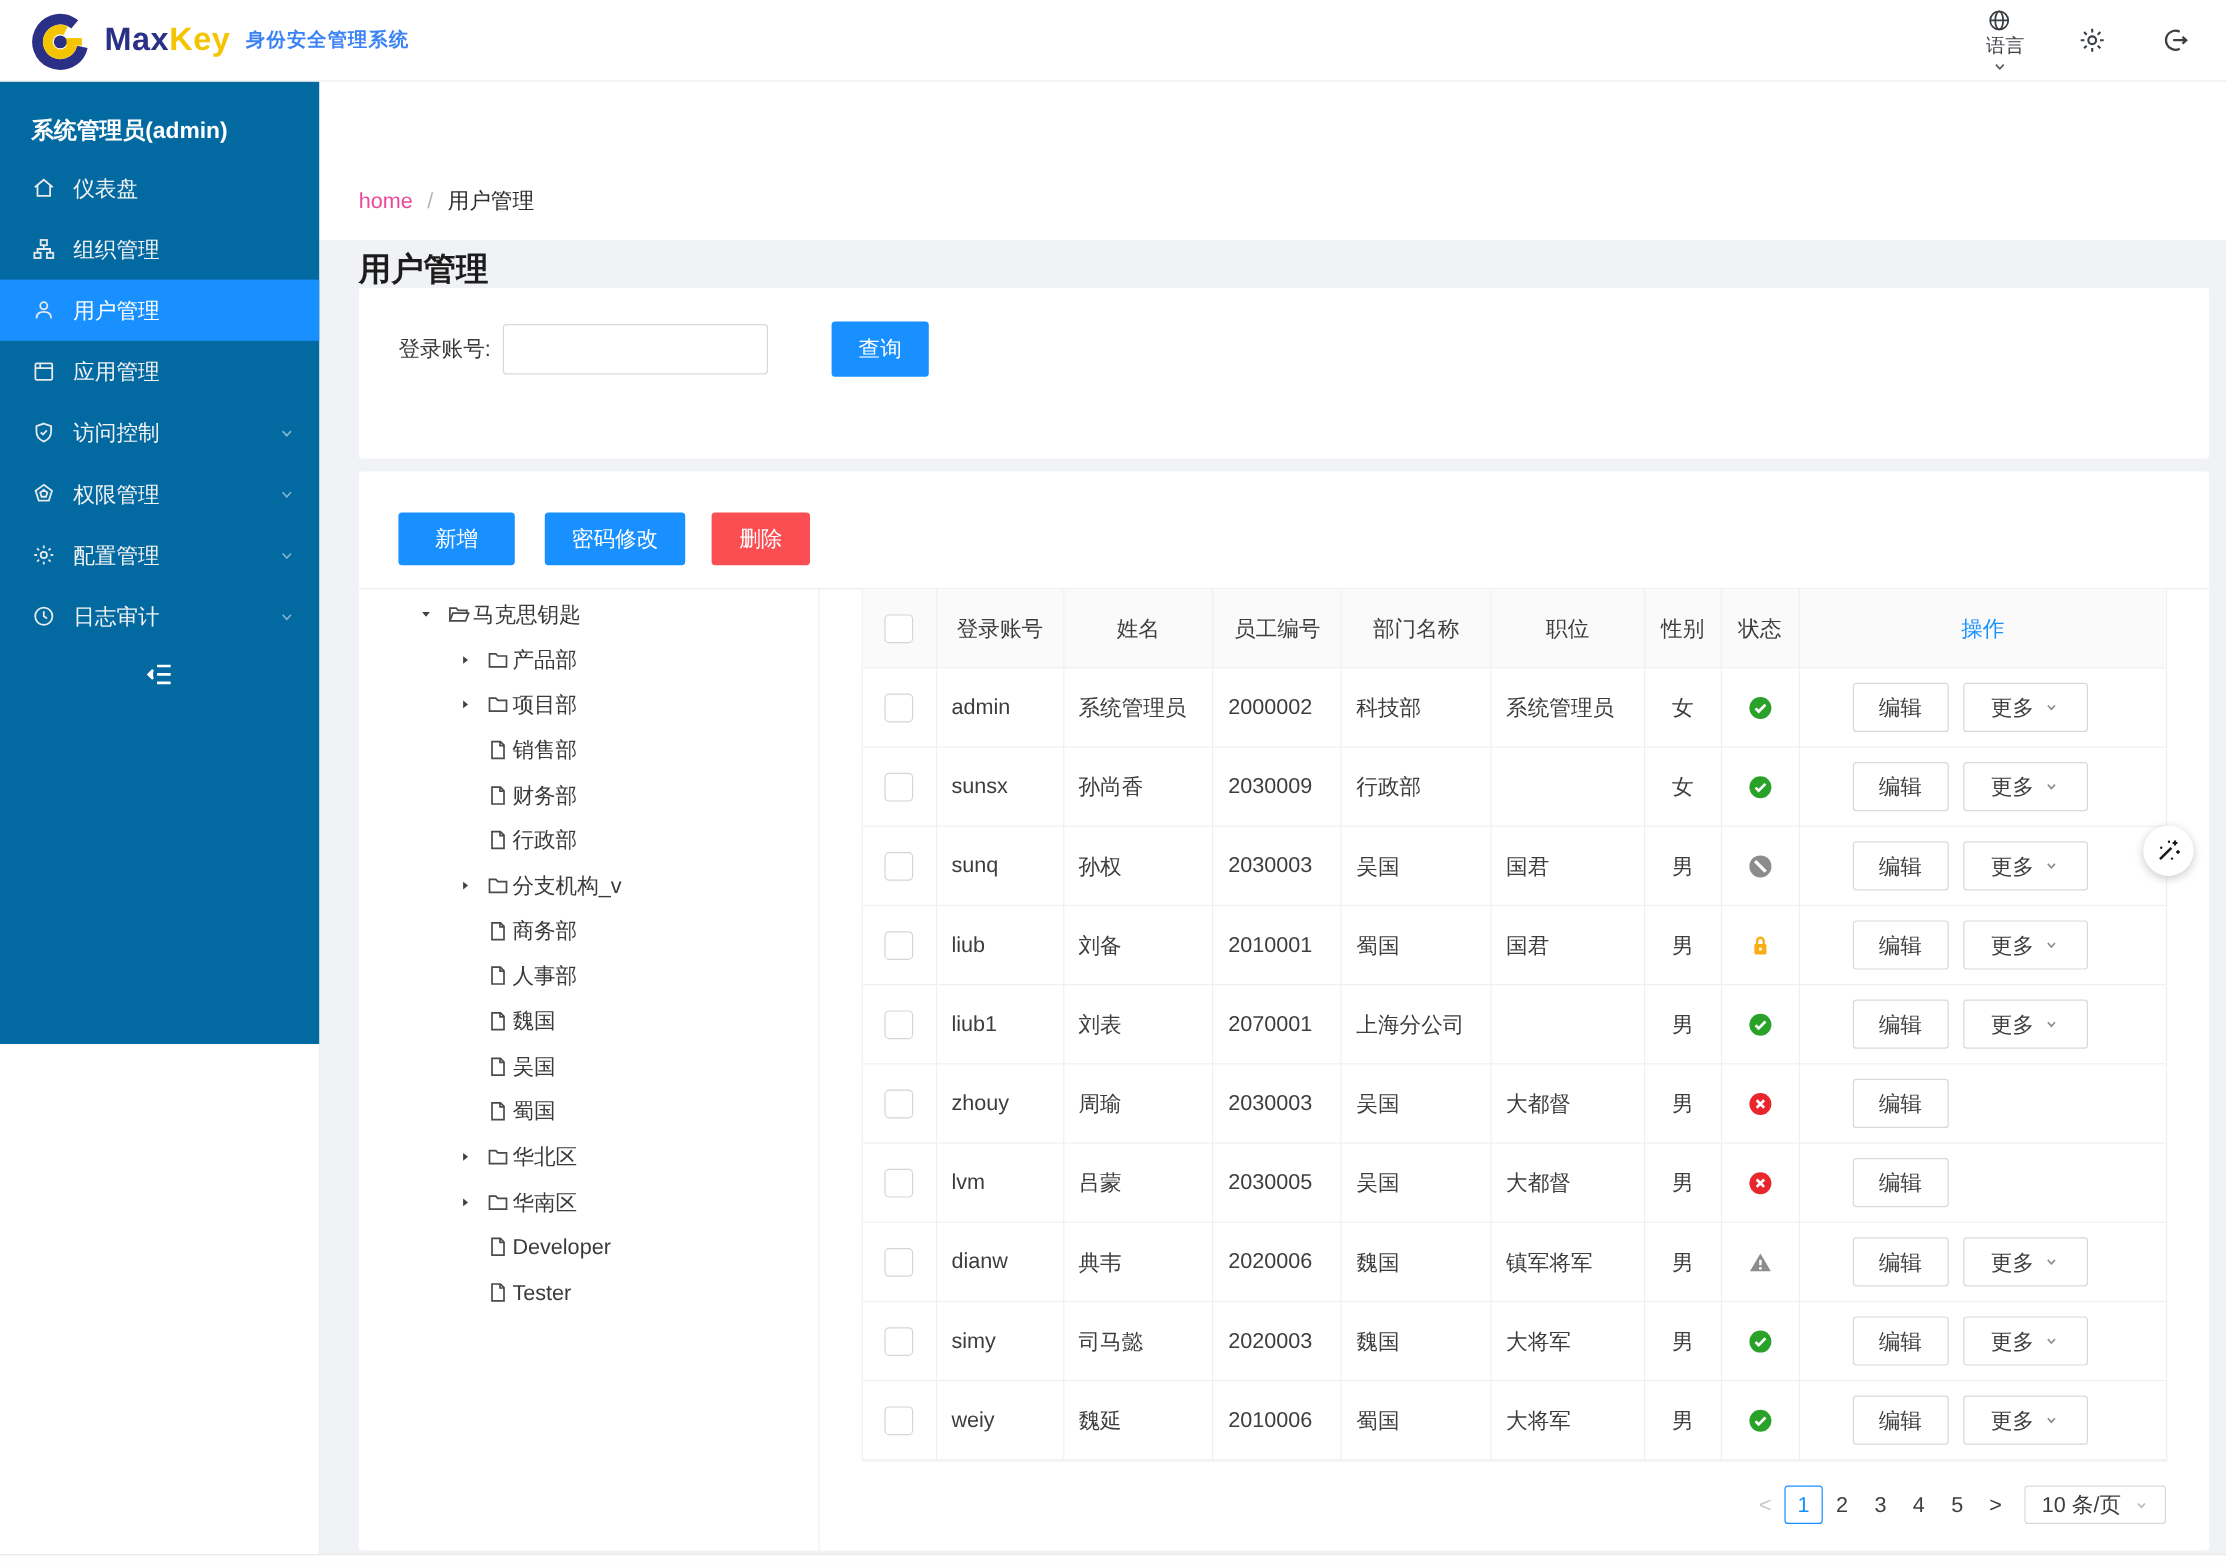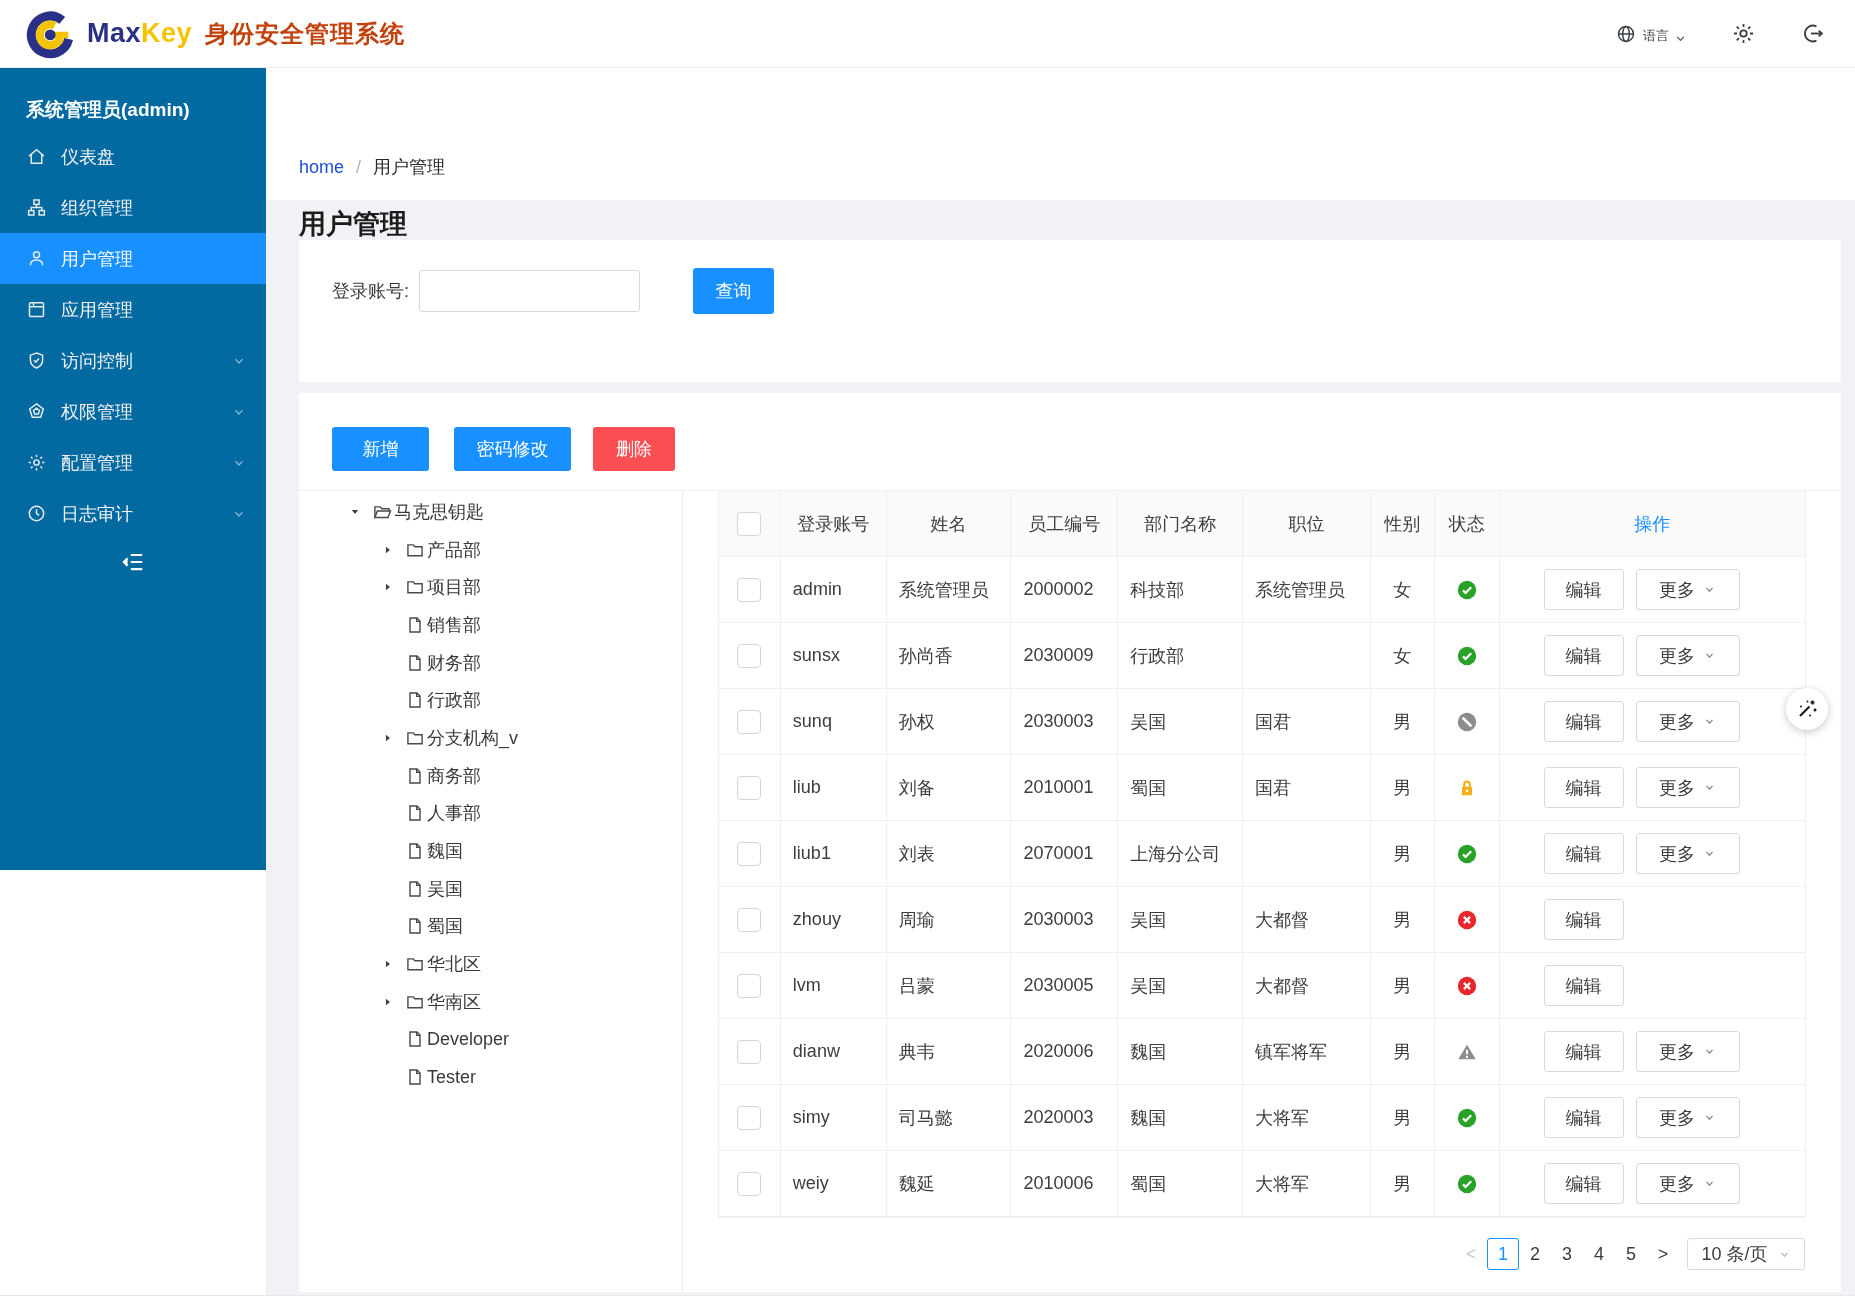--- a/index.html
+++ b/index.html
@@ -12,42 +12,42 @@
   }
   svg{display:block}
   
   .navbar{position:absolute;left:0;top:0;width:1855px;height:67px;background:#fff;
     border-bottom:1px solid #ececec;display:flex;align-items:center;z-index:30;}
   .brand{display:flex;align-items:center;padding-left:25px;}
   .brand-logo{width:54px;height:58px;margin-right:8px;}
   .brand-word{font-size:27px;font-weight:bold;letter-spacing:.5px;text-align:right;}
   .brand-word .max{color:#2b3087;}
   .brand-word .key{color:#f5c400;}
-  .brand-title{font-size:24px;font-weight:bold;color:#c2410c;margin-left:13px;letter-spacing:1px;}
+  .brand-title{font-size:16px;font-weight:bold;color:#3b82f6;margin-left:13px;letter-spacing:1px;}
   .nav-right{margin-left:auto;display:flex;align-items:center;padding-right:30px;color:#3a3f45;}
-  .lang{display:flex;align-items:flex-end;cursor:pointer;font-size:13px;}
+  .lang{display:flex;align-items:flex-start;cursor:pointer;font-size:16px;flex-direction:column;}
   .lang .g-icon{margin-right:6px;}
   .lang .chev{margin-left:5px;color:#555;}
   .nav-ico{margin-left:44px;cursor:pointer;color:#3a3f45;}
   
   .sidebar{position:absolute;left:0;top:67px;width:266px;height:803px;background:#0369a1;
     color:#f2f3f4;z-index:20;padding-top:22px;box-sizing:border-box;}
   .side-user{height:42px;line-height:42px;padding-left:26px;font-weight:bold;font-size:19px;color:#fff;}
   .side-item{height:51px;display:flex;align-items:center;padding:0 20px 0 26px;font-size:18px;cursor:pointer;position:relative;}
   .side-item .s-ico{width:21px;height:21px;margin-right:14px;color:#e8eaec;flex:none;}
   .side-item .s-label{flex:1;}
   .side-item .s-chev{color:rgba(255,255,255,.5);width:14px;height:14px;flex:none;}
   .side-item.active{background:#1890ff;color:#fff;}
   .side-collapse{margin-top:10px;display:flex;justify-content:center;}
   .side-collapse .c-ico{width:26px;height:26px;color:#fff;cursor:pointer;}
   .side-under{position:absolute;left:0;top:870px;width:266px;height:433px;background:#fff;border-right:1px solid #ececec;}
   
   .headband{position:absolute;left:266px;top:67px;width:1589px;height:133px;background:#fff;}
   .breadcrumb{position:absolute;left:33px;top:88px;font-size:18px;display:flex;align-items:center;}
-  .breadcrumb .bc-home{color:#1d4ed8;cursor:pointer;}
+  .breadcrumb .bc-home{color:#ec4899;cursor:pointer;}
   .breadcrumb .bc-sep{color:#b5b5b5;margin:0 12px;}
   .breadcrumb .bc-cur{color:#2b2b2b;}
   .page-title{position:absolute;left:33px;top:139px;font-size:27px;font-weight:600;color:#1c1c1c;}
   
   .card{position:absolute;background:#fff;border-radius:2px;}
   .card-search{left:299px;top:240px;width:1542px;height:142px;}
   .search-row{position:absolute;left:33px;top:28px;display:flex;align-items:center;}
   .search-label{font-size:18px;color:#3a3a3a;margin-right:10px;}
   .search-input{width:221px;height:42px;border:1px solid #d9d9d9;border-radius:3px;box-sizing:border-box;
     font-size:16px;padding:0 10px;outline:none;color:#333;background:#fff;}

